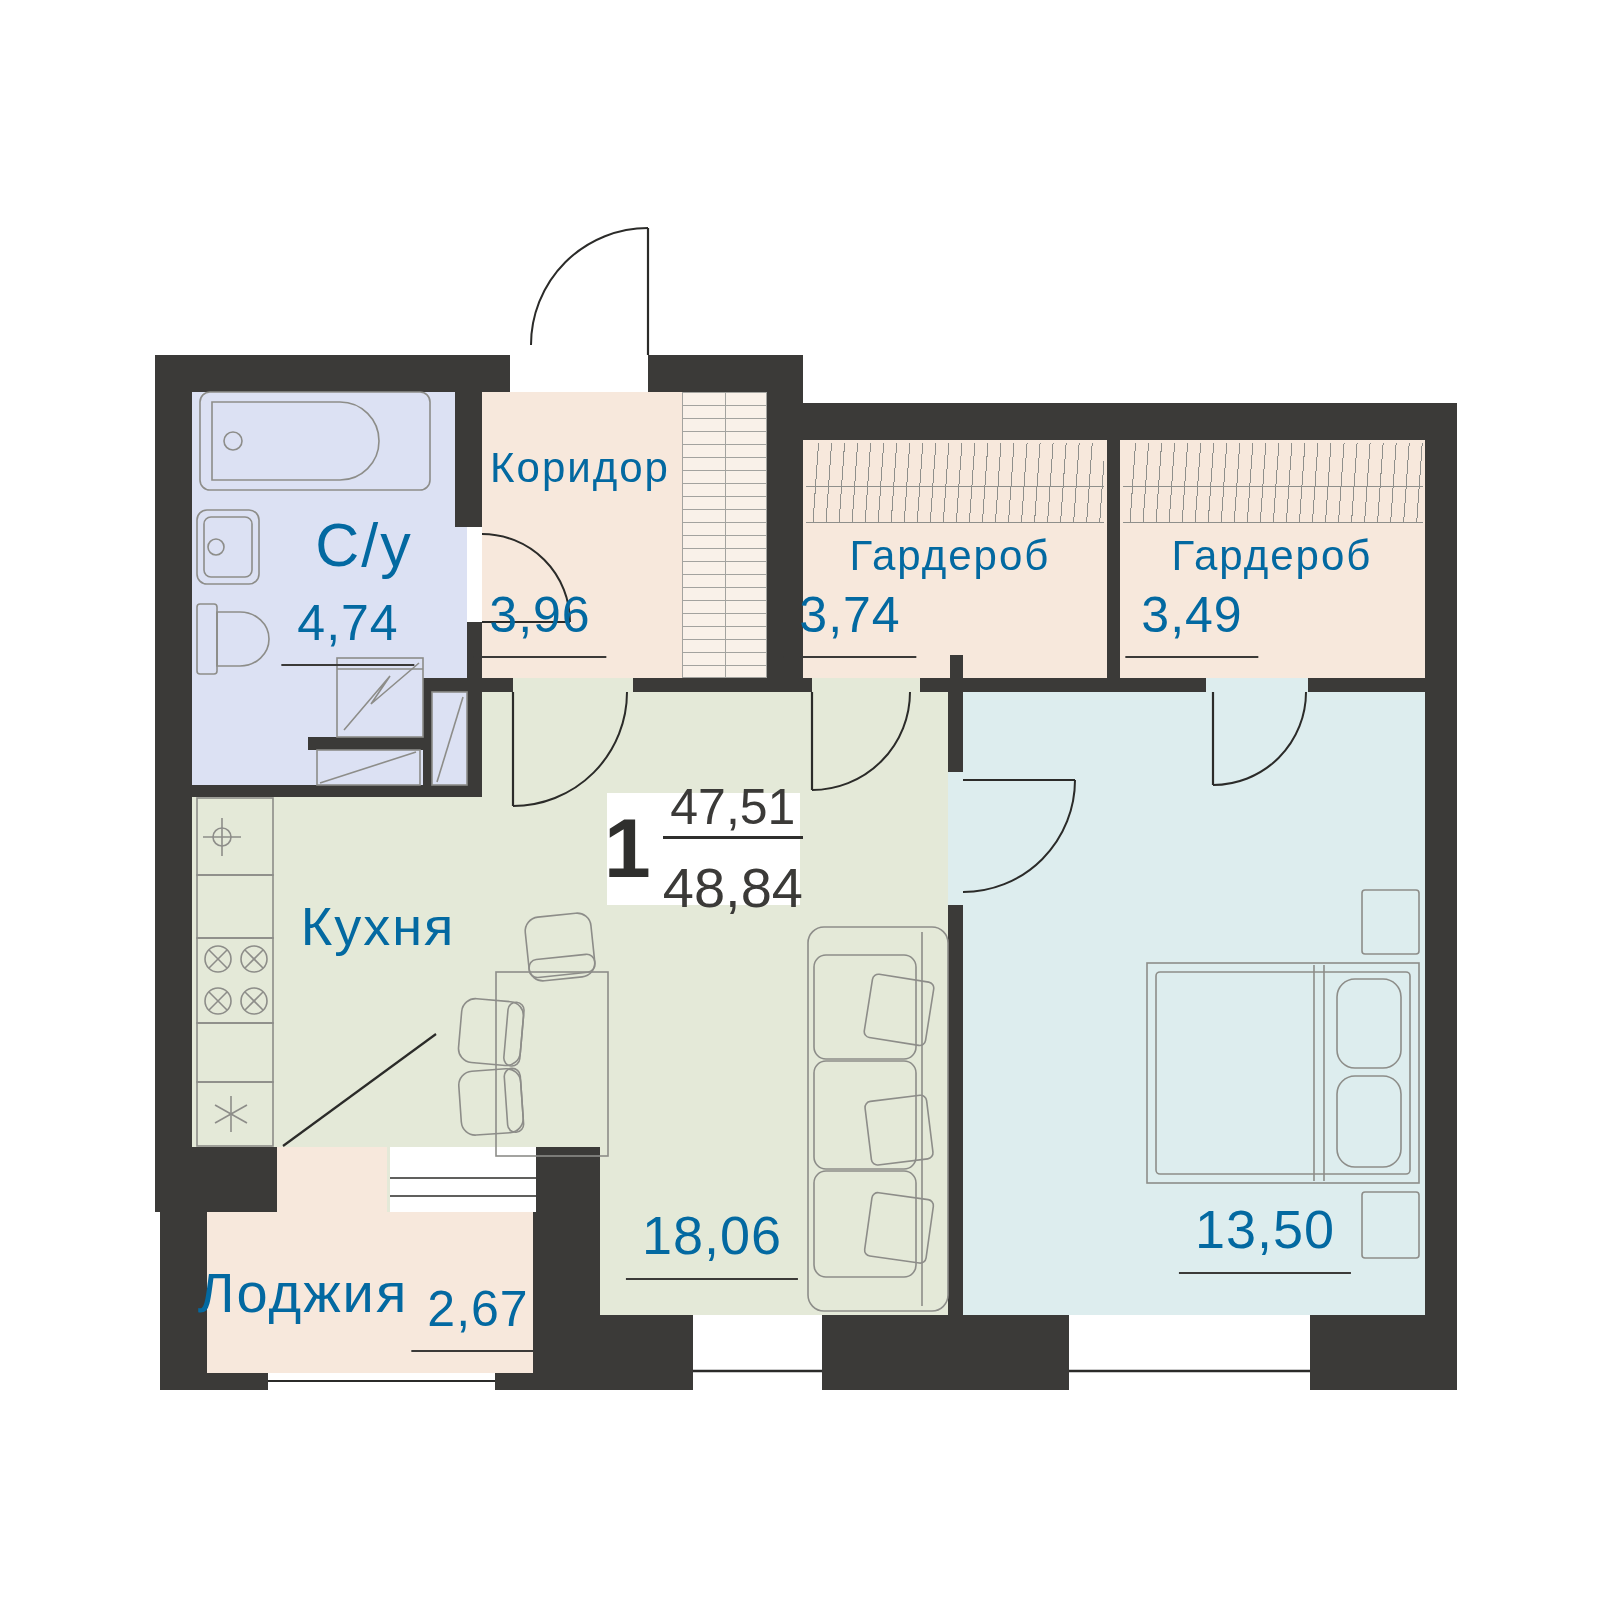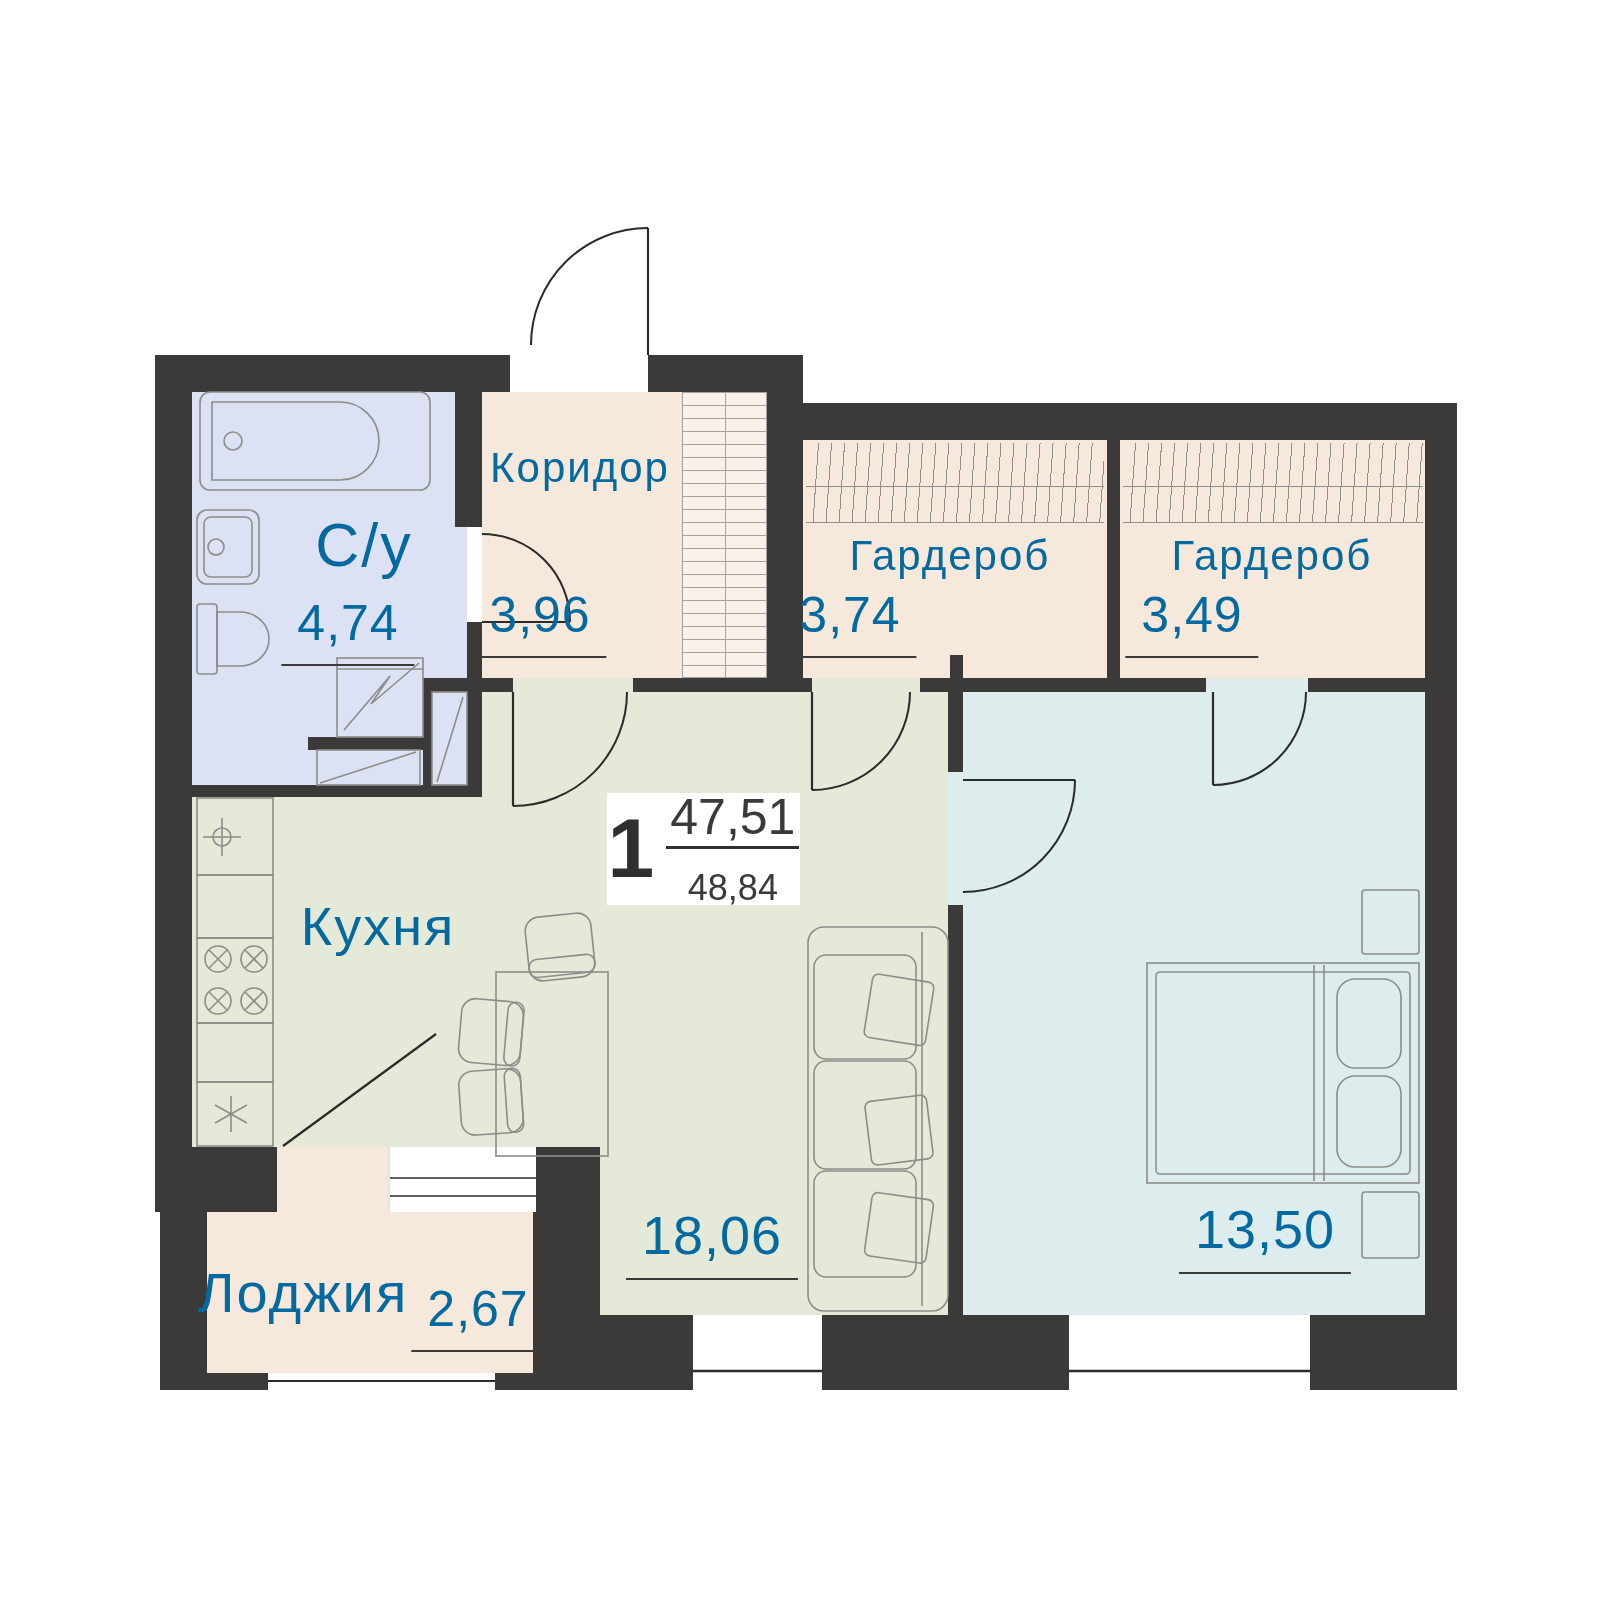--- a/index.html
+++ b/index.html
@@ -53,21 +53,21 @@
   .lbl-living{left:1160px;top:920px;}
   .lbl-living-area{left:1265px;top:1236px;}
   .lbl-loggia{left:303px;top:1292px;font-size:56px;}
   .lbl-loggia-area{left:478px;top:1316px;}
   
   .infobox{position:absolute;left:607px;top:793px;width:193px;height:112px;background:#ffffff;
     display:flex;align-items:center;justify-content:center;gap:12px;}
   .info-rooms{font-size:84px;font-weight:700;color:#2f2f2d;line-height:0.9;}
   .fraction{text-align:center;line-height:1.0;}
   .fraction .top{display:block;font-size:50px;border-bottom:3px solid #2f2f2d;padding:0 4px 4px;}
-  .fraction .bottom{display:block;font-size:36px;padding-top:2px;margin-top:19px;}
+  .fraction .bottom{display:block;font-size:56px;padding-top:2px;margin-top:19px;}
 </style>
 </head>
 <body>
 
 <div class="canvas">
 
   <div class="floor f-kitchen"></div>
   <div class="floor f-bath"></div>
   <div class="floor f-corridor"></div>
   <div class="floor f-closet"></div>

